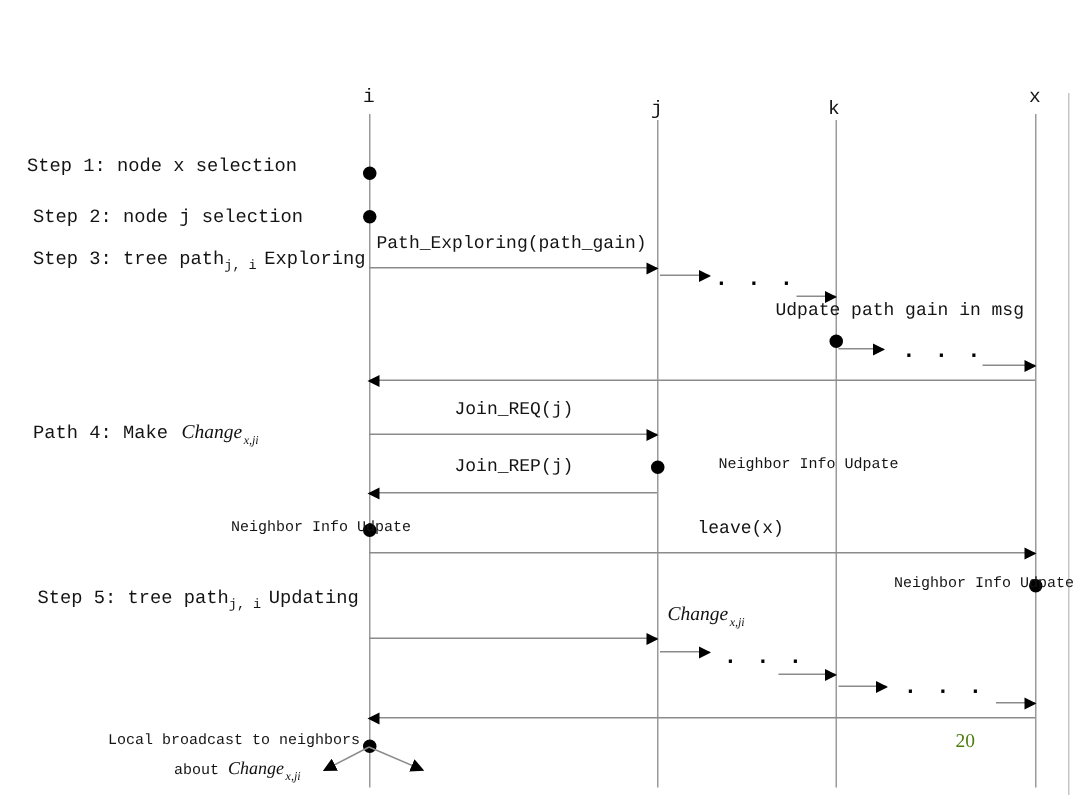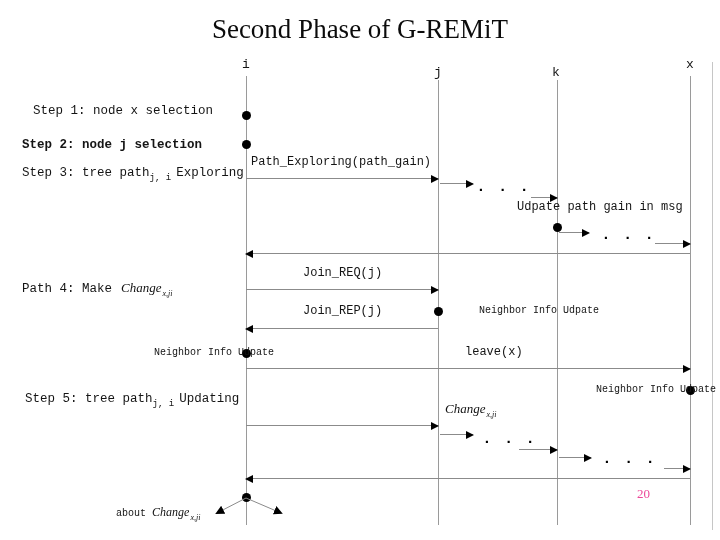--- a/index.html
+++ b/index.html
@@ -29,55 +29,55 @@
 
   .dots{position:absolute;font-family:"DejaVu Sans Mono",monospace;font-size:13px;font-weight:bold;
         color:#000;letter-spacing:3px;line-height:10px;}
 
   .change{font-family:"Liberation Serif",serif;font-style:italic;font-size:13px;color:#111;white-space:nowrap;}
   .supsub{display:inline-flex;flex-direction:row;align-items:flex-start;font-size:8px;
           line-height:1.15;vertical-align:-4px;margin-left:1px;font-style:italic;}
   .pos{position:absolute;}
 
   .pagenum{position:absolute;left:637px;top:486px;font-family:"Liberation Serif",serif;
-           font-size:13px;color:#ec4899;}
+           font-size:13px;color:#4d7c0f;}
   .slide-edge{position:absolute;left:712px;top:62px;width:1px;height:468px;background:#c6c6c6;}
 </style>
 </head>
 <body>
 
 <div id="slide">
 
-  <div class="title">Second Phase of G-REMiT</div>
 
   <div class="ll-label mono" style="left:242px;top:57px;">i</div>
   <div class="ll-label mono" style="left:434px;top:65px;">j</div>
   <div class="ll-label mono" style="left:552px;top:65px;">k</div>
   <div class="ll-label mono" style="left:686px;top:57px;">x</div>
 
   <div class="lifeline" style="left:246px;top:76px;height:449px;"></div>
   <div class="lifeline" style="left:438px;"></div>
   <div class="lifeline" style="left:557px;"></div>
   <div class="lifeline" style="left:690px;top:76px;height:449px;"></div>
 
   <div class="slide-edge"></div>
 
-  <div class="step mono" style="left:33px;top:104px;">Step 1: node x selection</div>
-  <div class="step mono" style="left:22px;top:138px;font-weight:bold;">Step 2: node j selection</div>
+  <div class="step mono" style="left:18px;top:104px;">Step 1: node x selection</div>
+  <div class="step mono" style="left:22px;top:138px;">Step 2: node j selection</div>
 
   <div class="step mono" style="left:22px;top:166px;"><span>Step 3: tree path</span><sub>j, i</sub><span class="gap">Exploring</span></div>
 
   <div class="step mono" style="left:22px;top:282px;"><span>Path 4: Make</span></div>
   <span class="pos change" style="left:121px;top:280px;"><span>Change</span><span class="supsub">
         <span>x,j</span>
         <span>i</span>
       </span></span>
 
   <div class="step mono" style="left:25px;top:392px;"><span>Step 5: tree path</span><sub>j, i</sub><span class="gap">Updating</span></div>
 
+  <div class="small mono" style="left:40px;top:489px;">Local broadcast to neighbors</div>
   <div class="small mono" style="left:84px;top:505px;"><span>about</span>
     <span class="change" style="font-size:12px;"><span>Change</span><span class="supsub">
           <span>x,j</span>
           <span>i</span>
         </span></span>
   </div>
 
   <div class="evt" style="left:242px;top:111px;"></div>
   <div class="evt" style="left:242px;top:140px;"></div>
   <div class="evt" style="left:553px;top:223px;"></div>

